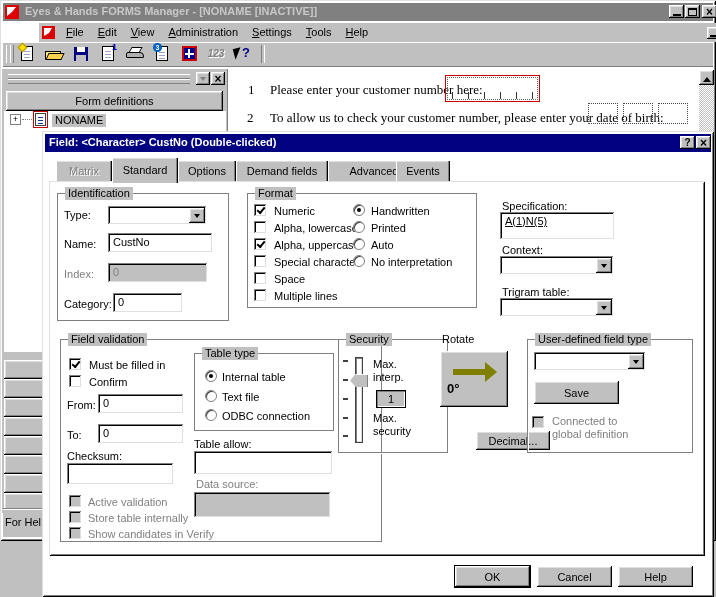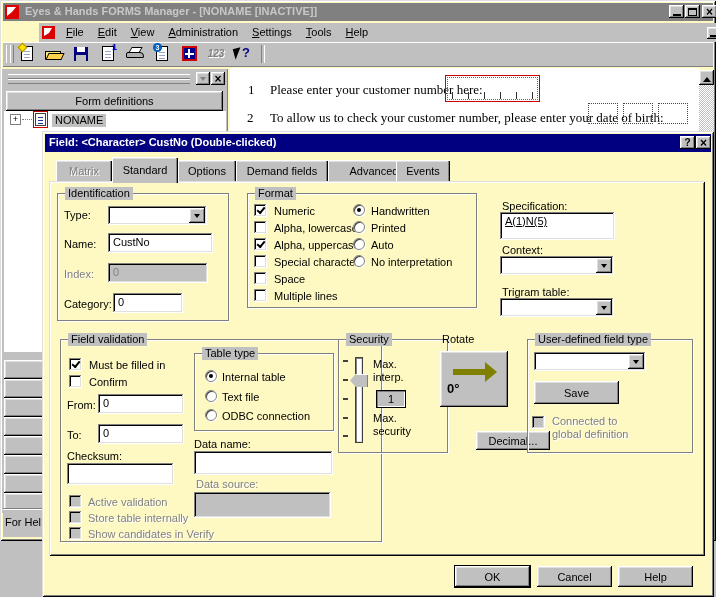--- a/index.html
+++ b/index.html
@@ -1,19 +1,19 @@
 <!DOCTYPE html>
 <html><head>
 <meta charset="utf-8">
 <style>
   html,body{margin:0;padding:0;}
   body{width:716px;height:597px;position:relative;overflow:hidden;background:#c0c0c0;
        font:11px "Liberation Sans",sans-serif;color:#000;-webkit-font-smoothing:none;}
   .abs{position:absolute;}
-  .bevel-out{box-shadow:inset 1px 1px 0 #dfdfdf,inset -1px -1px 0 #000,inset 2px 2px 0 #fff,inset -2px -2px 0 #808080;background:#fef9c3;}
+  .bevel-out{box-shadow:inset 1px 1px 0 #dfdfdf,inset -1px -1px 0 #000,inset 2px 2px 0 #fff,inset -2px -2px 0 #808080;background:#ffffff;}
   .btn{background:#c0c0c0;box-shadow:inset -1px -1px 0 #000,inset 1px 1px 0 #fff,inset -2px -2px 0 #808080,inset 2px 2px 0 #dfdfdf;
        display:flex;align-items:center;justify-content:center;box-sizing:border-box;}
   .btn-default{box-shadow:0 0 0 1px #000,inset -1px -1px 0 #000,inset 1px 1px 0 #fff,inset -2px -2px 0 #808080,inset 2px 2px 0 #dfdfdf;}
   .field{background:#fff;box-shadow:inset -1px -1px 0 #fff,inset 1px 1px 0 #808080,inset -2px -2px 0 #dfdfdf,inset 2px 2px 0 #000;
          box-sizing:border-box;padding:3px 3px 0 5px;overflow:hidden;white-space:nowrap;}
   .field.dis{background:#c0c0c0;color:#808080;}
   .groupbox{border:1px solid #808080;box-shadow:inset 1px 1px 0 #fff,1px 1px 0 #fff;box-sizing:border-box;}
   .legend{position:absolute;top:-7px;left:7px;background:#c0c0c0;padding:0 3px;line-height:13px;white-space:nowrap;}
   .lbl{white-space:nowrap;}
   .dis-text{color:#808080;text-shadow:1px 1px 0 #fff;}
@@ -360,21 +360,21 @@
     <div class="abs groupbox" style="left:133px;top:13px;width:140px;height:78px;">
       <span class="legend">Table type</span>
       <div class="abs rad sel" style="left:10px;top:16px;"></div>
       <span class="abs lbl" style="left:27px;top:17px;">Internal table</span>
       <div class="abs rad" style="left:10px;top:36px;"></div>
       <span class="abs lbl" style="left:27px;top:37px;">Text file</span>
       <div class="abs rad" style="left:10px;top:55px;"></div>
       <span class="abs lbl" style="left:27px;top:56px;">ODBC connection</span>
     </div>
 
-    <span class="abs lbl" style="left:133px;top:98px;">Data name:</span>
+    <span class="abs lbl" style="left:133px;top:98px;">Table allow:</span>
     <div class="abs field" style="left:133px;top:111px;width:139px;height:24px;">
       <span></span></div>
     <span class="abs lbl dis-text" style="left:135px;top:138px;">Data source:</span>
     <div class="abs field dis" style="left:133px;top:152px;width:137px;height:26px;">
       <span></span></div>
   </div>
 
   <div class="abs groupbox" style="left:296px;top:208px;width:110px;height:114px;z-index:5;">
     <span class="legend">Security</span>
     <div class="abs tick5" style="left:4px;top:20px;"></div>

